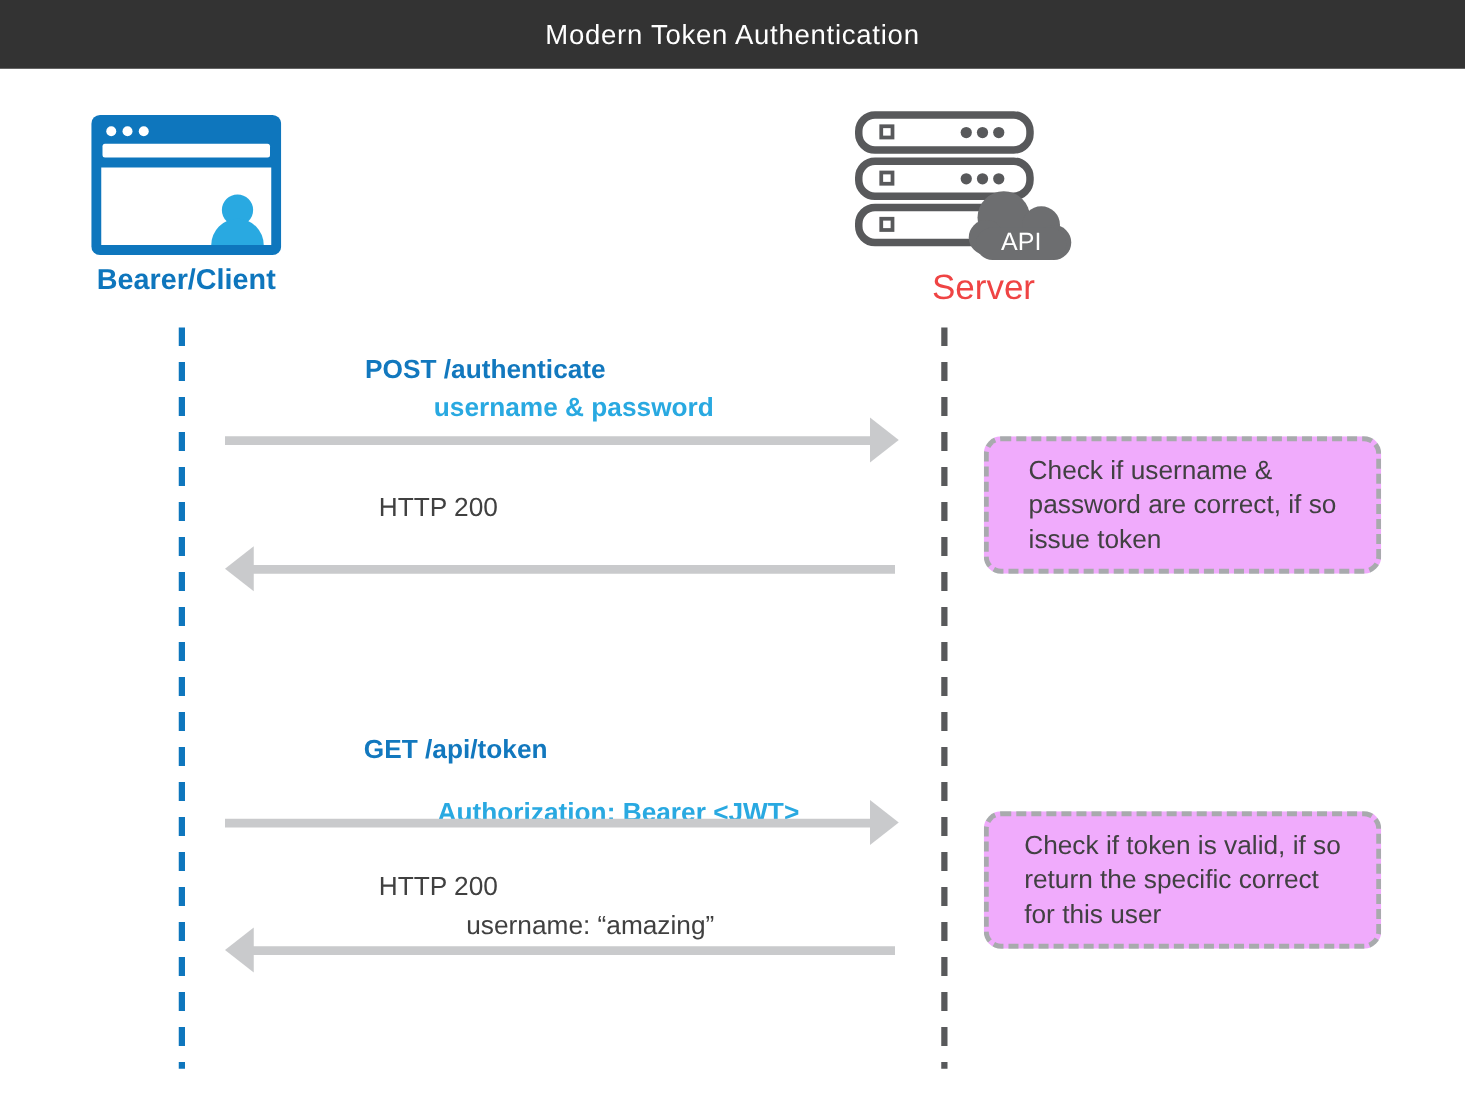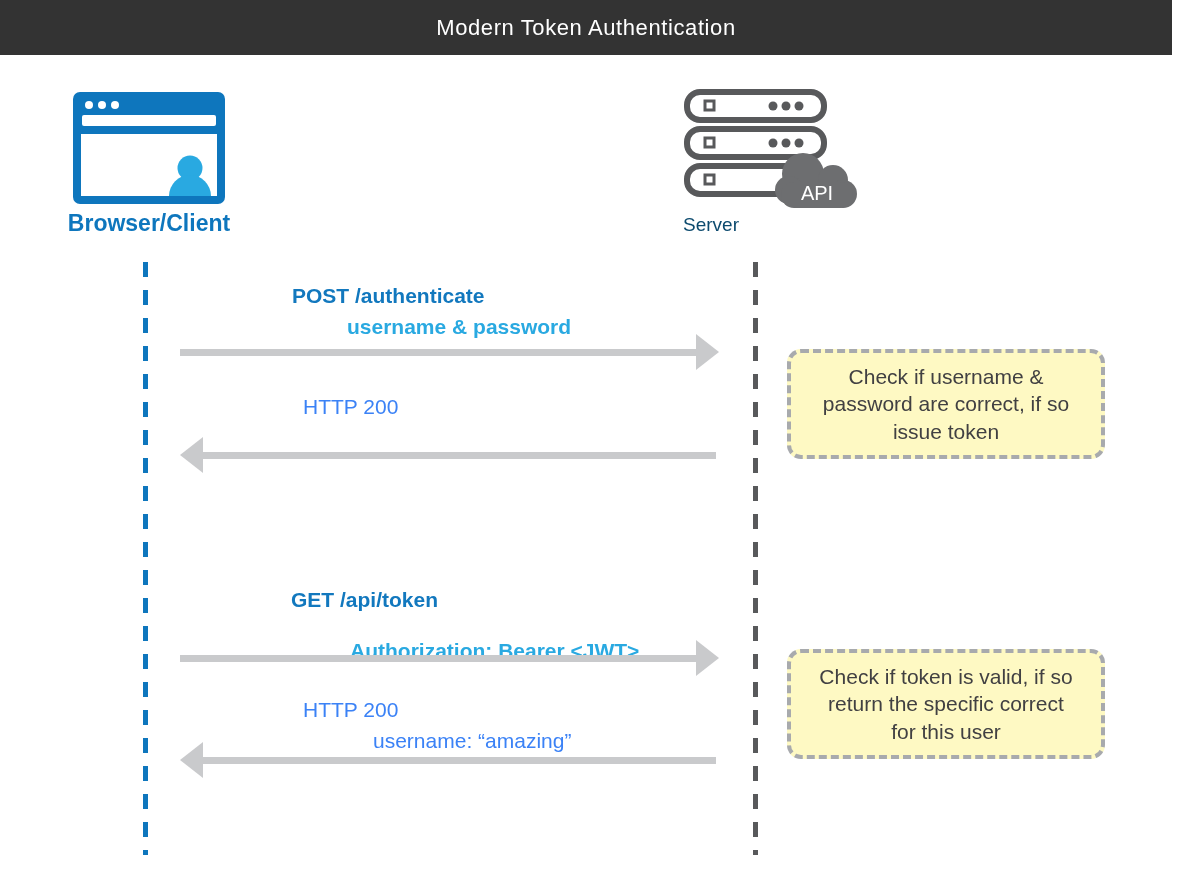--- a/index.html
+++ b/index.html
@@ -32,23 +32,23 @@
 
   .actor-label-client {
     left: 40px; top: 210px; width: 218px;
     text-align: center;
     color: #0e76bd;
     font-size: 23px;
     font-weight: 600;
   }
   .actor-label-server {
     left: 683px; top: 214px; width: 145px;
-    text-align: left;
-    color: #0c4a6e;
-    font-size: 19px;
+    text-align: right;
+    color: #ef4444;
+    font-size: 28px;
     font-weight: 400;
   }
 
   .lifeline {
     width: 5px;
     top: 262px;
     height: 593px;
   }
   .lifeline.client {
     left: 143px;
@@ -59,21 +59,21 @@
     background: repeating-linear-gradient(to bottom, #58595b 0 15px, transparent 15px 28px);
   }
 
   .msg-line {
     font-size: 21px;
     line-height: 1.2;
     white-space: nowrap;
   }
   .msg-request1 { color: #1278be; font-weight: 600; }
   .msg-request2 { color: #29a9e1; font-weight: 600; }
-  .msg-response { color: #3b82f6; font-weight: 400; }
+  .msg-response { color: #404040; font-weight: 400; }
 
   .arrow-line {
     height: 7px;
     background: #c9cacc;
   }
   .arrow-head-right {
     width: 0; height: 0;
     border-top: 18px solid transparent;
     border-bottom: 18px solid transparent;
     border-left: 23px solid #c9cacc;
@@ -83,26 +83,26 @@
     border-top: 18px solid transparent;
     border-bottom: 18px solid transparent;
     border-right: 23px solid #c9cacc;
   }
 
   .note-box {
     width: 318px; height: 110px;
     border: 4px dashed #a8aaad;
     border-radius: 14px;
     display: flex; align-items: center; justify-content: center;
-    text-align: center;
+    text-align: left;
     color: #414042;
     font-size: 21px;
     line-height: 1.3;
     white-space: pre-line;
-    background: #fef9c3;
+    background: #f0abfc;
   }
 </style>
 </head>
 <body>
 
 <div class="canvas">
 
   <div class="header-bar">
     <div class="header-title">Modern Token Authentication</div>
   </div>
@@ -110,21 +110,21 @@
   <svg class="abs" style="left:73px; top:92px;" width="152" height="112" viewBox="0 0 152 112">
     <rect x="0" y="0" width="152" height="112" rx="7" fill="#0e76bd"></rect>
     <circle cx="16" cy="13" r="4" fill="#ffffff"></circle>
     <circle cx="29" cy="13" r="4" fill="#ffffff"></circle>
     <circle cx="42" cy="13" r="4" fill="#ffffff"></circle>
     <rect x="9" y="23" width="134" height="11" rx="2" fill="#ffffff"></rect>
     <rect x="8" y="42" width="136" height="62" fill="#ffffff"></rect>
     <circle cx="117" cy="76" r="12.5" fill="#29a9e1"></circle>
     <path d="M96 104 a21 21 0 0 1 42 0 z" fill="#29a9e1"></path>
   </svg>
-  <div class="abs actor-label-client">Browser/Client</div>
+  <div class="abs actor-label-client">Bearer/Client</div>
 
   <svg class="abs" style="left:683px; top:88px;" width="177" height="125" viewBox="0 0 177 125">
 
     <rect x="4" y="4" width="137" height="28" rx="13" fill="#ffffff" stroke="#58595b" stroke-width="6"></rect>
     <rect x="22" y="13" width="9" height="9" fill="none" stroke="#58595b" stroke-width="3"></rect>
     <circle cx="90" cy="18" r="4.5" fill="#58595b"></circle>
       <circle cx="103" cy="18" r="4.5" fill="#58595b"></circle>
       <circle cx="116" cy="18" r="4.5" fill="#58595b"></circle>
 
     <rect x="4" y="41" width="137" height="28" rx="13" fill="#ffffff" stroke="#58595b" stroke-width="6"></rect>

